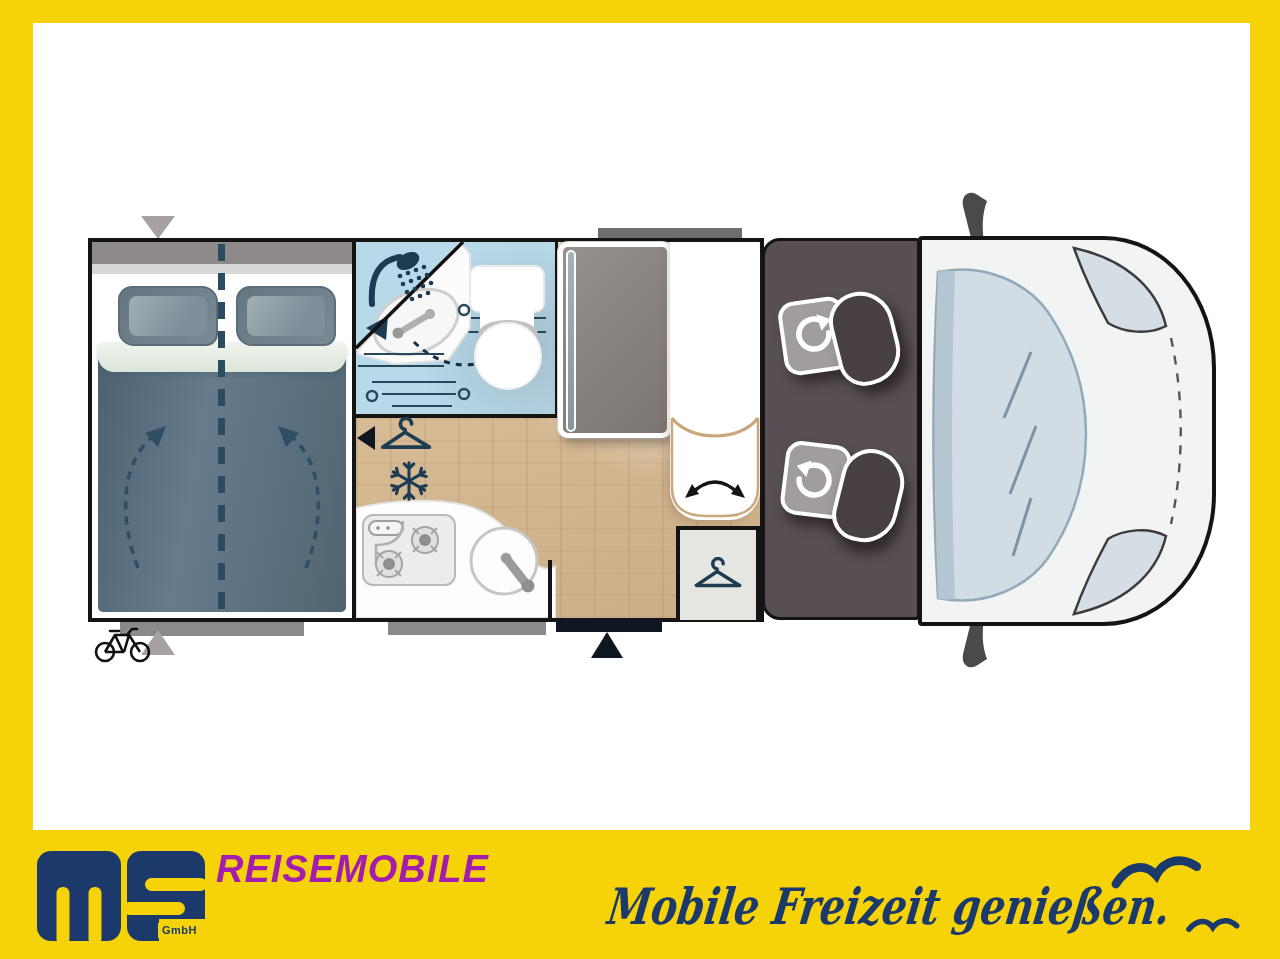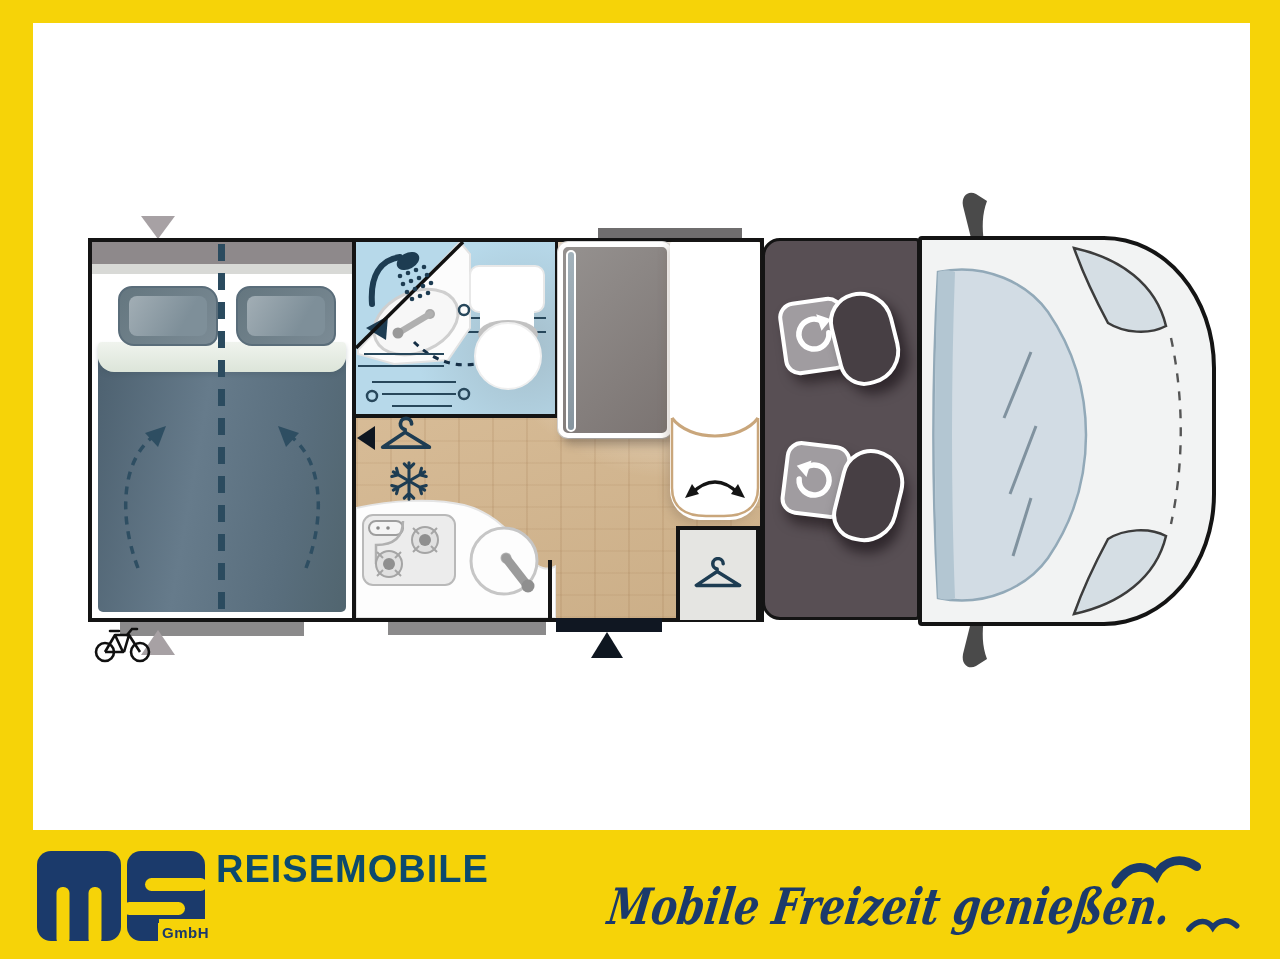--- a/index.html
+++ b/index.html
@@ -46,22 +46,22 @@
   .seat-base{width:66px;height:74px;background:#a09ca0;border:4px solid #fff;border-radius:16px;box-sizing:border-box;box-shadow:6px 9px 12px rgba(15,8,12,.5);}
   .seat-back{width:64px;height:94px;background:#473f44;border:4px solid #fff;border-radius:30px 34px 34px 26px;box-sizing:border-box;box-shadow:6px 10px 12px rgba(15,8,12,.55);}
 
   .vehicle{left:918px;top:236px;width:298px;height:390px;background:#f2f3f3;border:4px solid #141414;border-radius:4px 112px 112px 4px / 4px 132px 132px 4px;box-sizing:border-box;overflow:hidden;z-index:2;}
 
   .bar-gray{background:#8b8a8b;}
   .bar-dark{background:#6f6d6e;}
   .bar-black{background:#101722;}
 
   
-  .brand-word{color:#0c4a6e;font-weight:bold;font-size:38px;letter-spacing:1px;line-height:1;white-space:nowrap;}
-  .gmbh{color:#1b3a6b;font-size:15px;font-weight:600;letter-spacing:.5px;background:#F6D308;padding:2px 4px;line-height:1;}
+  .brand-word{color:#a21caf;font-weight:bold;font-size:38px;letter-spacing:1px;line-height:1;white-space:nowrap;font-style:italic;}
+  .gmbh{color:#1b3a6b;font-size:11px;font-weight:600;letter-spacing:.5px;background:#F6D308;padding:2px 4px;line-height:1;}
   .slogan{color:#1b3a6b;font-family:"DejaVu Serif",serif;font-style:italic;font-weight:bold;font-size:50px;line-height:1;white-space:nowrap;transform:skewX(-8deg) scaleX(.78);transform-origin:left top;}
 </style>
 </head>
 <body>
 
 <div class="page">
   <div class="white-canvas"></div>
 
   <div class="abs tri-down-gray" style="left:141px;top:216px;"></div>
   <div class="abs bar-dark" style="left:598px;top:228px;width:144px;height:13px;"></div>

